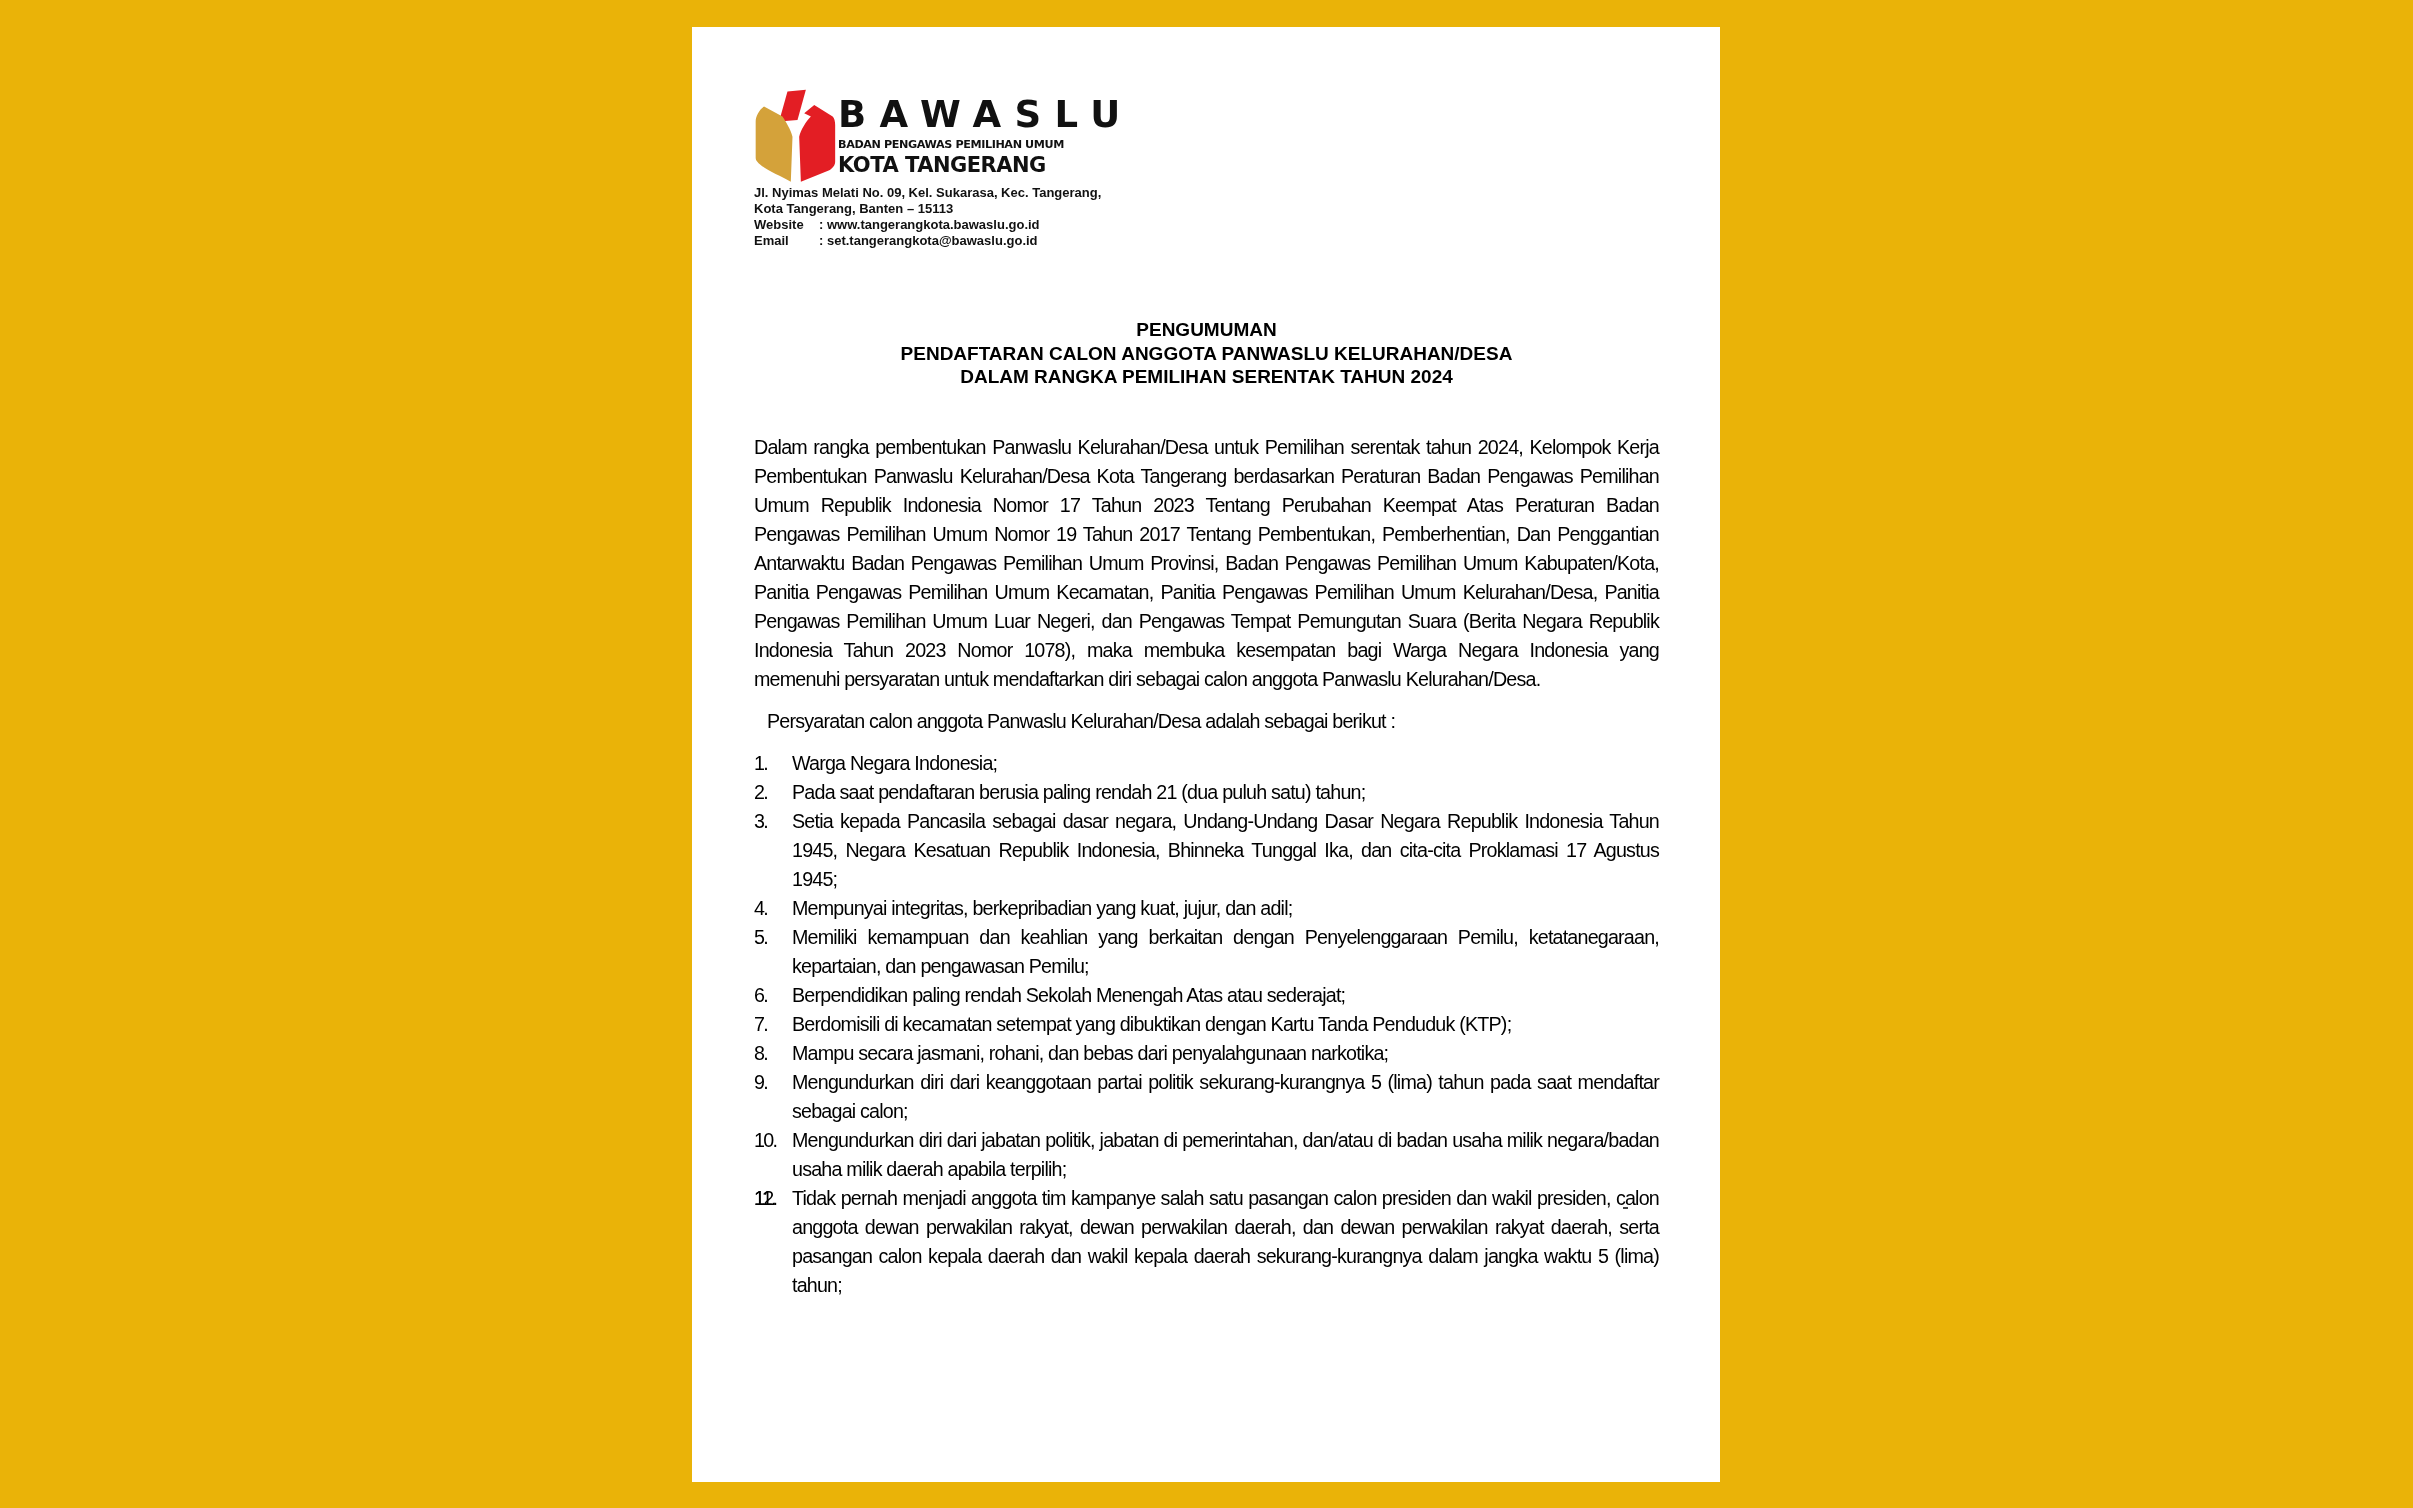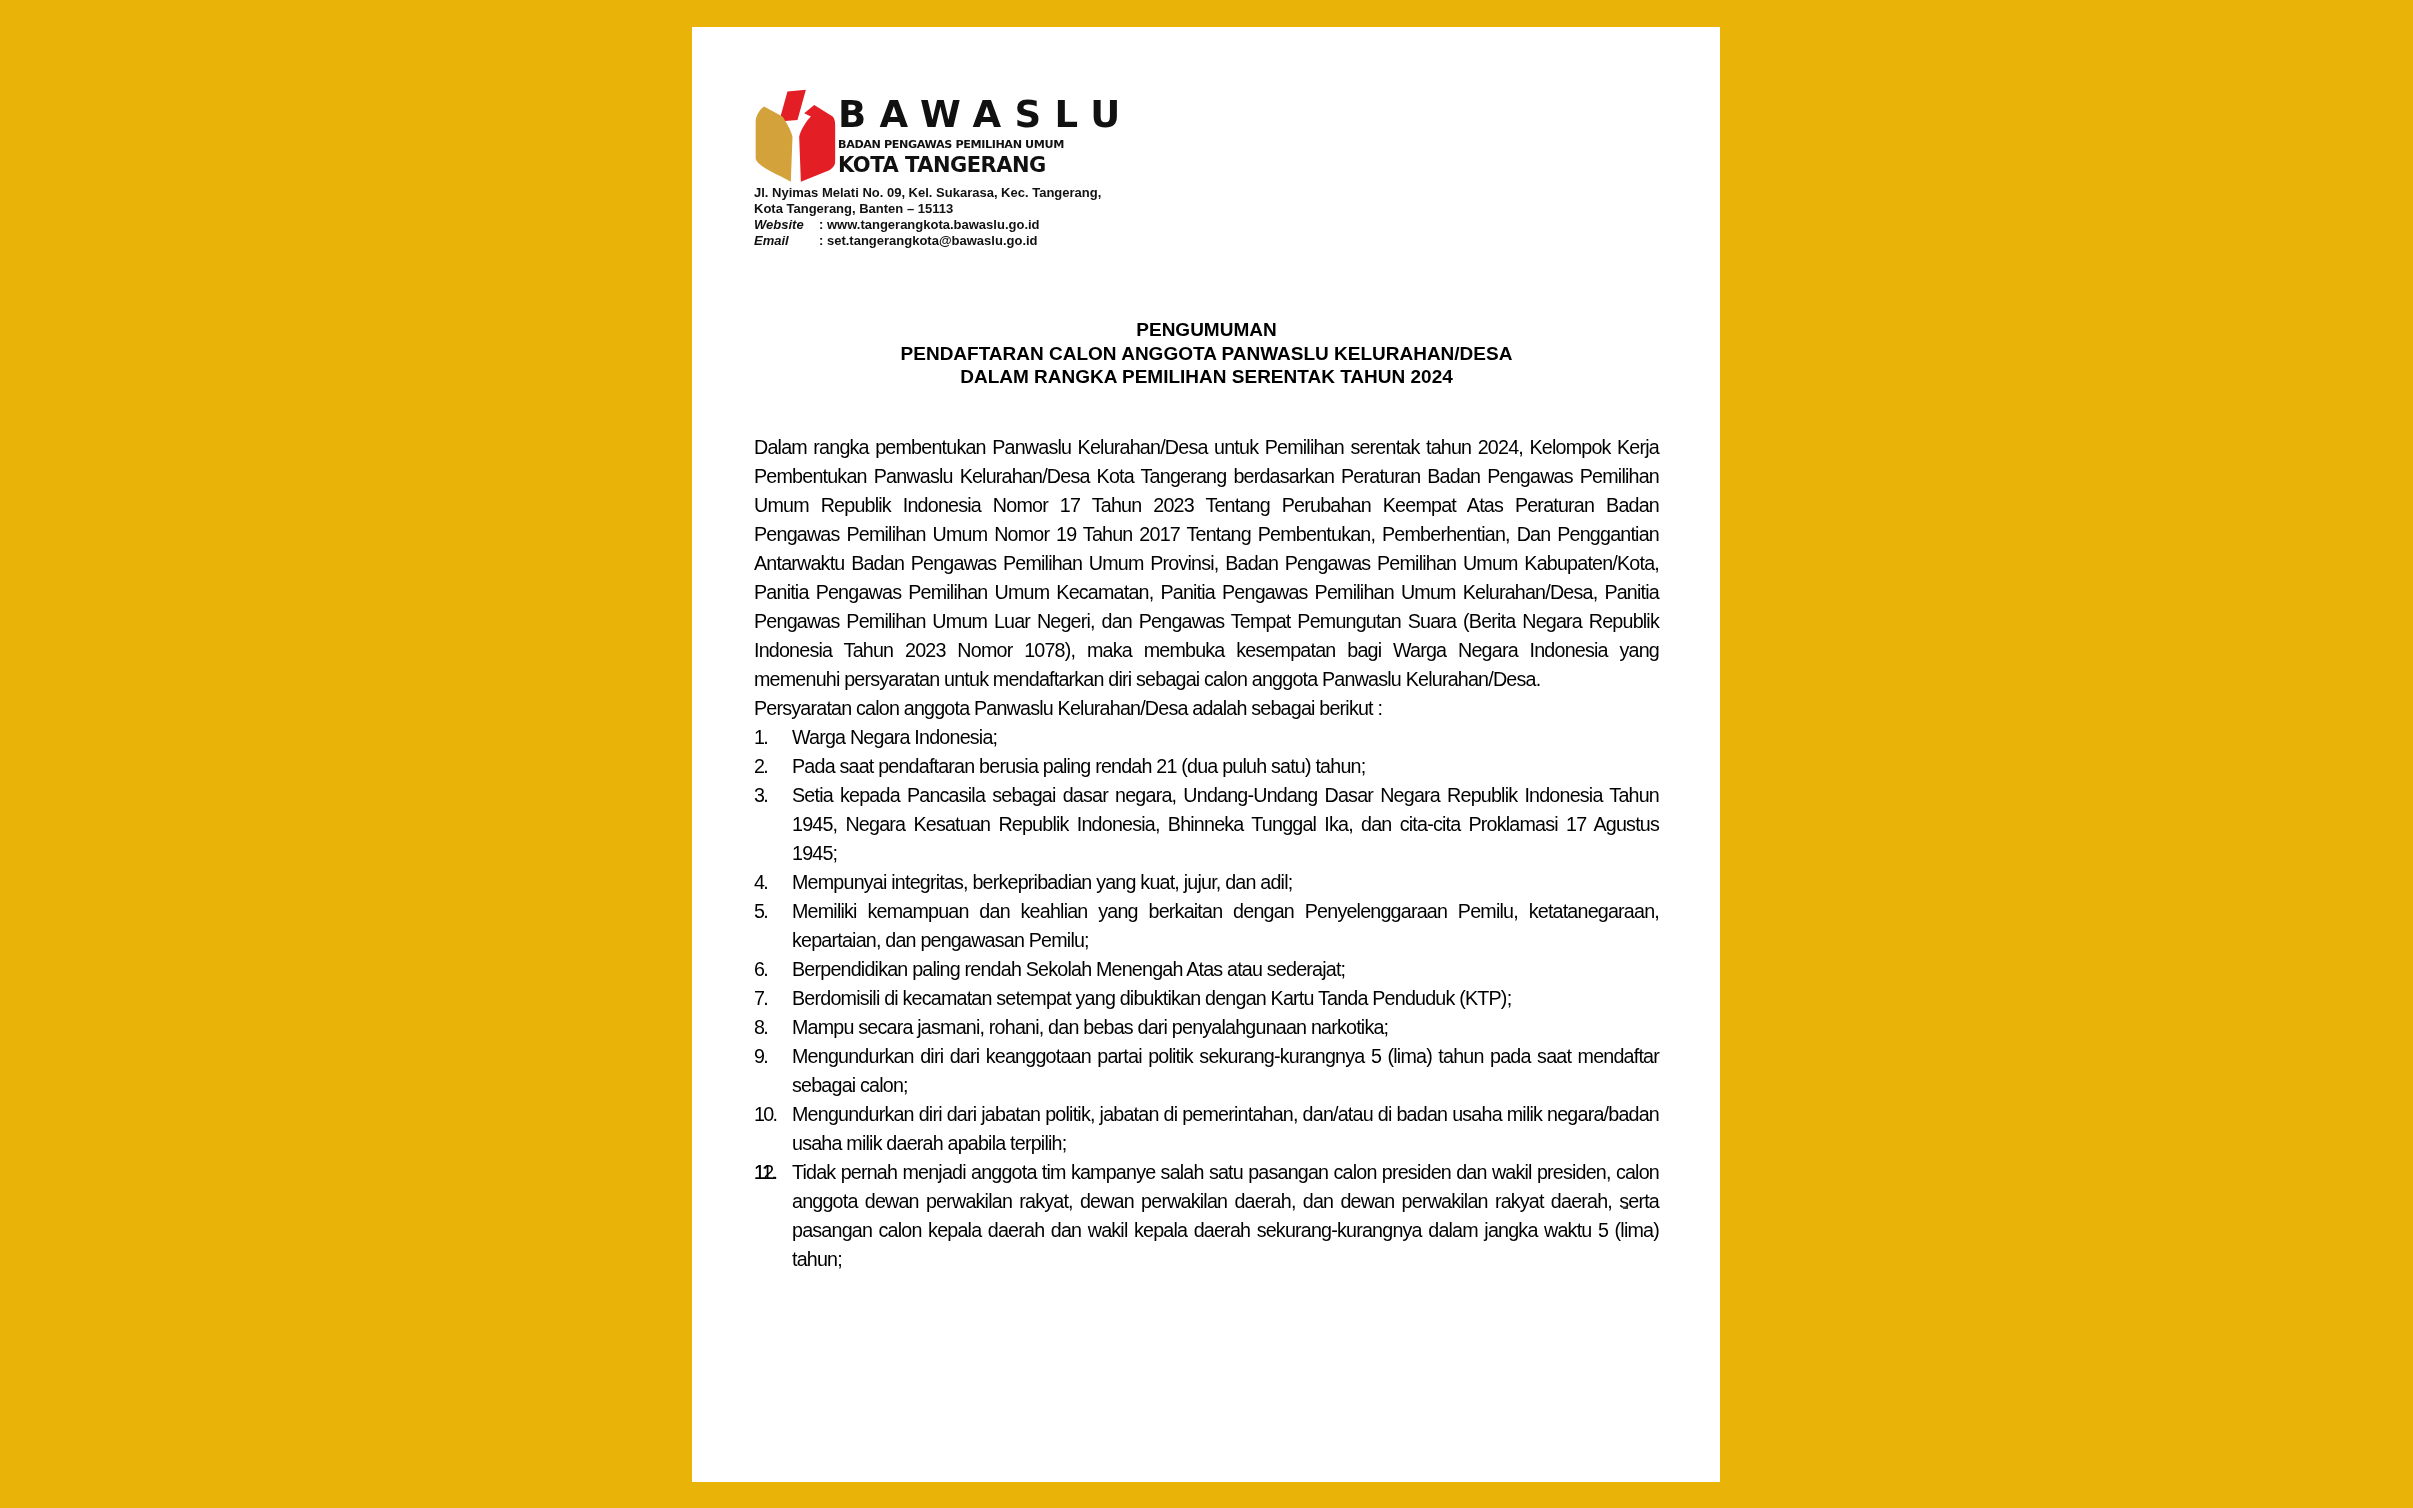--- a/index.html
+++ b/index.html
@@ -79,21 +79,21 @@
     position: absolute;
     left: 0;
     top: 158px;
     font-family: "Liberation Sans", sans-serif;
     font-weight: bold;
     font-size: 13px;
     line-height: 16px;
     color: #111;
   }
   .address .row { white-space: nowrap; }
-  .address .lbl { display: inline-block; width: 65px; font-style: italic; }
+  .address .lbl { display: inline-block; width: 65px; }
 
   
   .title-block {
     position: absolute;
     left: 0;
     top: 291px;
     width: 905px;
     text-align: center;
     font-family: "Liberation Sans", sans-serif;
     font-weight: bold;
@@ -115,21 +115,21 @@
     color: #000;
     letter-spacing: -0.8px;
     word-spacing: 0px;
   }
   .para {
     text-align: justify;
     text-align-last: left;
     margin: 0;
   }
   .req-intro {
-    margin: 0;
+    margin: 13px;
     white-space: nowrap;
   }
   .req-list {
     list-style: none;
     margin: 0;
     padding: 0;
   }
   .req-item {
     position: relative;
     padding-left: 38px;

